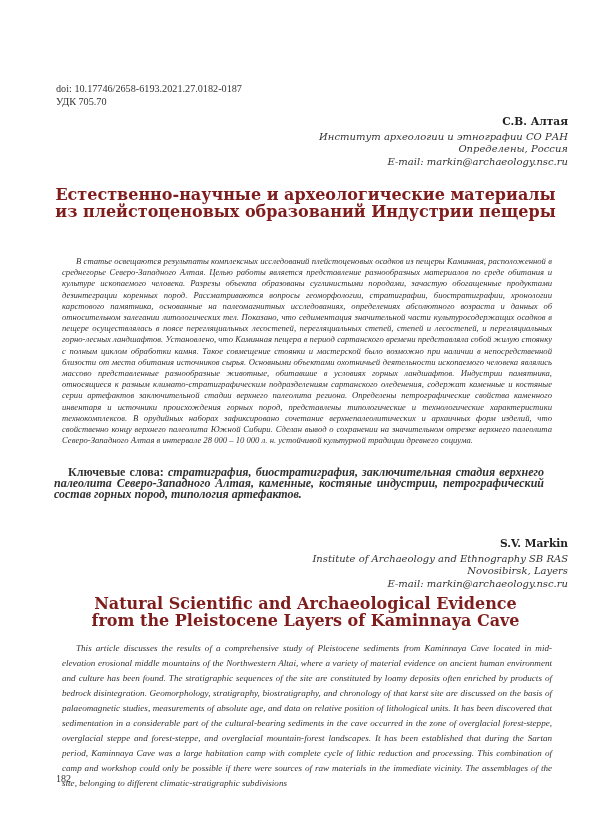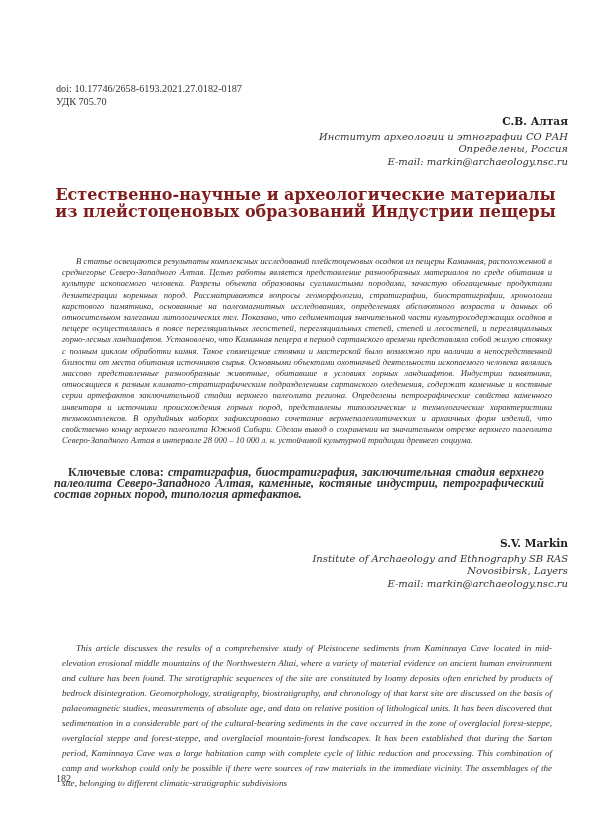--- a/index.html
+++ b/index.html
@@ -44,17 +44,21 @@
     <span>Ключевые слова: </span><span class="kw-terms">стратиграфия, биостратиграфия, заключительная стадия верхнего палеолита Северо-Западного Алтая, каменные, костяные индустрии, петрографический состав горных пород, типология артефактов.</span>
   </div>
 
   <div class="author-block" style="top:536px;">
     <div class="author-name">S.V. Markin</div>
     <div class="affil">Institute of Archaeology and Ethnography SB RAS</div>
     <div class="affil">Novosibirsk, Layers</div>
     <div class="affil">E-mail: markin@archaeology.nsc.ru</div>
   </div>
 
+  <div class="title" style="top:595px;">
+    <div>Natural Scientific and Archaeological Evidence</div>
+    <div>from the Pleistocene Layers of Kaminnaya Cave</div>
+  </div>
 
   <div class="abstract-en" style="top:641px;">This article discusses the results of a comprehensive study of Pleistocene sediments from Kaminnaya Cave located in mid-elevation erosional middle mountains of the Northwestern Altai, where a variety of material evidence on ancient human environment and culture has been found. The stratigraphic sequences of the site are constituted by loamy deposits often enriched by products of bedrock disintegration. Geomorphology, stratigraphy, biostratigraphy, and chronology of that karst site are discussed on the basis of palaeomagnetic studies, measurements of absolute age, and data on relative position of lithological units. It has been discovered that sedimentation in a considerable part of the cultural-bearing sediments in the cave occurred in the zone of overglacial forest-steppe, overglacial steppe and forest-steppe, and overglacial mountain-forest landscapes. It has been established that during the Sartan period, Kaminnaya Cave was a large habitation camp with complete cycle of lithic reduction and processing. This combination of camp and workshop could only be possible if there were sources of raw materials in the immediate vicinity. The assemblages of the site, belonging to different climatic-stratigraphic subdivisions</div>
 
   <div class="page-number">182</div>
 </div>
 
 </body></html>

